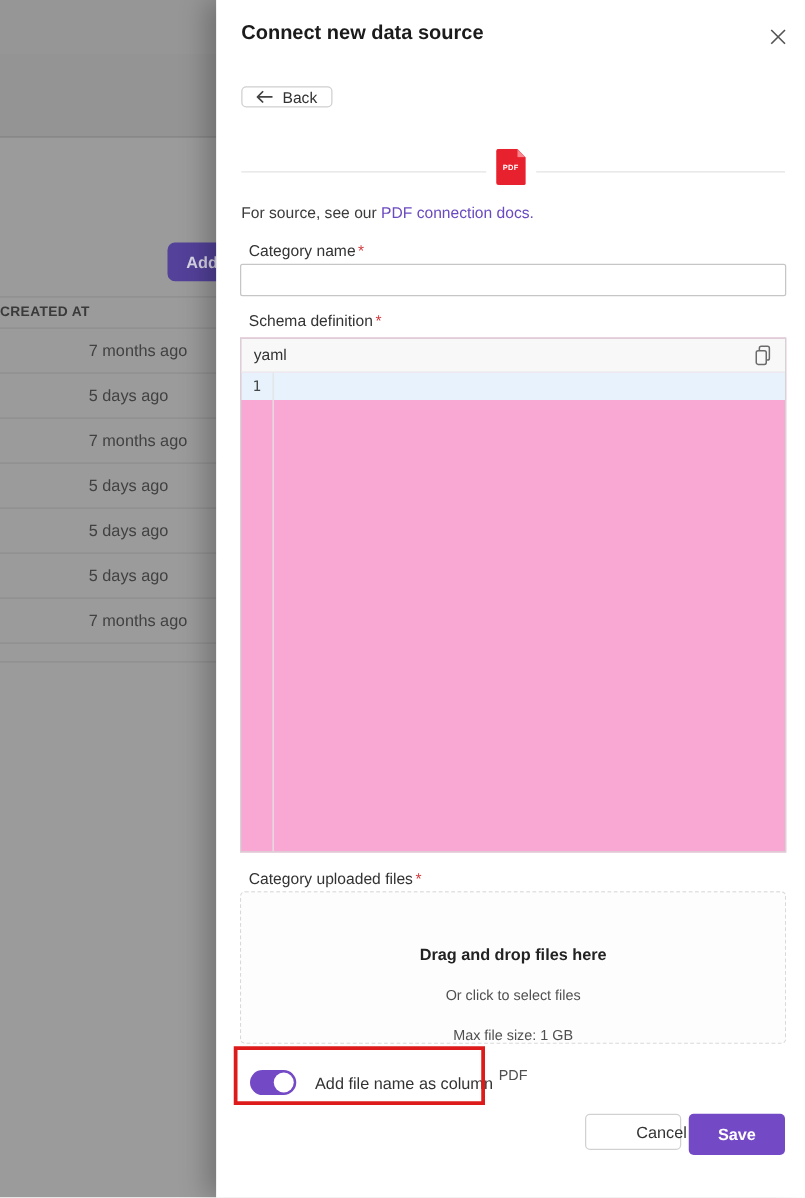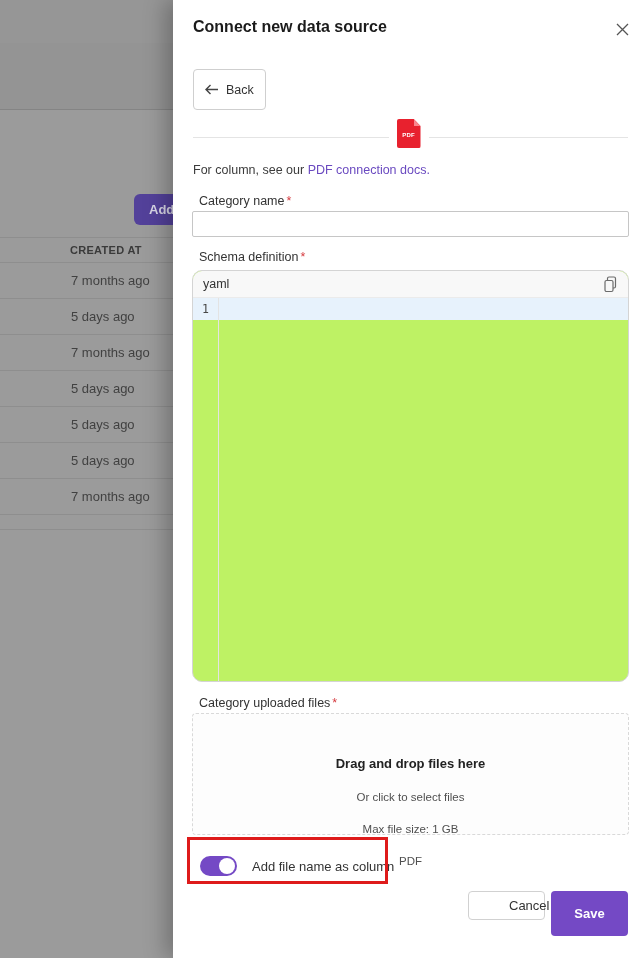--- a/index.html
+++ b/index.html
@@ -24,38 +24,38 @@
   .bg-topbar{position:absolute;left:0;top:0;width:100%;height:43px;background:#969696;}
   .bg-subheader{position:absolute;left:0;top:43px;width:100%;height:67px;background:#949494;border-bottom:1px solid #848484;}
   .bg-add-btn{
     position:absolute;left:134px;top:194px;width:62px;height:31px;
     background:#53419a;border-radius:6px;color:#d9d7e6;font-weight:700;font-size:13px;
     display:flex;align-items:center;padding-left:15px;
   }
   .bg-table{position:absolute;left:0;top:237px;width:100%;}
   .bg-thead{
     height:26px;border-top:1px solid #8e8e8e;border-bottom:1px solid #8e8e8e;
-    display:flex;align-items:center;padding-left:70px;
+    display:flex;align-items:center;
     font-size:11px;font-weight:700;color:#3a3a3a;letter-spacing:.3px;
   }
   .bg-row{
     height:36px;border-bottom:1px solid #8e8e8e;
     display:flex;align-items:center;padding-left:71px;
     font-size:13px;color:#414141;
   }
   .bg-tfoot{height:15px;border-bottom:1px solid #8e8e8e;}
   
   .panel{
     position:absolute;left:173px;top:0;width:471px;height:958px;background:#fff;
     box-shadow:-8px 0 20px rgba(0,0,0,.25);
   }
   .panel-title{position:absolute;left:20px;top:18px;font-size:16px;font-weight:700;color:#1b1b1b;}
   .close-btn{position:absolute;right:13px;top:20px;width:18px;height:18px;background:none;border:none;cursor:pointer;display:flex;align-items:center;justify-content:center;}
   .back-btn{
-    position:absolute;left:20px;top:69px;height:41px;padding:0 11px;
+    position:absolute;left:20px;top:69px;height:17px;padding:0 11px;
     background:#fff;border:1px solid #cfcfcf;border-radius:4px;
     font-family:inherit;font-size:12.5px;color:#333;
     display:flex;align-items:center;gap:7px;cursor:pointer;
   }
   .divider{position:absolute;left:20px;top:137px;right:16px;height:1px;background:#e4e4e4;}
   .pdf-wrap{position:absolute;left:50%;top:119px;transform:translateX(-50%);background:#fff;padding:0 8px;}
   .pdf-file{
     position:relative;width:24px;height:29px;background:var(--pdf);border-radius:2px;
     clip-path:polygon(0 0,72% 0,100% 24%,100% 100%,0 100%);
     display:flex;align-items:center;justify-content:center;
@@ -67,21 +67,21 @@
   .field-label{position:absolute;left:26px;font-size:12.5px;color:#333;}
   .req{color:#d5393e;margin-left:2px;}
   .lbl-cat{top:194px;}
   .cat-input{
     position:absolute;left:19px;top:211px;width:437px;height:26px;
     border:1px solid #c6c6c6;border-radius:2px;font-family:inherit;font-size:13px;padding:0 8px;color:#222;
   }
   .lbl-schema{top:250px;}
   .editor{
     position:absolute;left:19px;top:270px;width:437px;height:412px;
-    border:1px solid #d4d4d4;border-radius:10px;background:#bef264;overflow:hidden;
+    border:1px solid #d4d4d4;border-radius:0;background:#f9a8d4;overflow:hidden;
   }
   .editor-head{
     height:27px;background:#f8f8f8;border-bottom:1px solid #ebebeb;
     display:flex;align-items:center;justify-content:space-between;padding:0 9px 0 10px;
   }
   .editor-lang{font-size:12.5px;color:#333;}
   .copy-btn{background:none;border:none;cursor:pointer;width:18px;height:18px;display:flex;align-items:center;justify-content:center;}
   .editor-body{position:relative;height:384px;cursor:text;}
   .active-line{position:absolute;left:0;right:0;top:0;height:22px;background:#e7f2fc;}
   .gutter{position:absolute;left:0;top:0;bottom:0;width:26px;border-right:1px solid #e3e3e3;}
@@ -105,21 +105,21 @@
   .toggle .knob{
     position:absolute;right:2px;top:2px;width:16px;height:16px;border-radius:50%;background:#fff;
   }
   .toggle-label{position:absolute;left:79px;top:859px;font-size:13px;color:#333;}
   .cancel-btn{
     position:absolute;left:295px;top:891px;width:77px;height:29px;
     background:#fff;border:1px solid #d1d1d1;border-radius:4px;
     font-family:inherit;font-size:13px;color:#333;cursor:pointer;padding-left:40px;
   }
   .save-btn{
-    position:absolute;left:378px;top:891px;width:77px;height:45px;
+    position:absolute;left:378px;top:891px;width:77px;height:33px;
     background:var(--accent);border:none;border-radius:4px;
     font-family:inherit;font-size:13px;font-weight:600;color:#fff;cursor:pointer;
   }
 </style>
 </head>
 <body>
 
 <div class="backdrop">
   <div class="bg-topbar"></div>
   <div class="bg-subheader"></div>
@@ -155,21 +155,21 @@
   </button>
 
   <div class="divider"></div>
   <div class="pdf-wrap">
     <div class="pdf-file">
       <span class="fold"></span>
       <span class="pdf-txt">PDF</span>
     </div>
   </div>
 
-  <div class="docs-line"><span>For column, see our </span><a class="docs-link">PDF connection docs.</a></div>
+  <div class="docs-line"><span>For source, see our </span><a class="docs-link">PDF connection docs.</a></div>
 
   <div class="field-label lbl-cat"><span>Category name</span><span class="req">*</span></div>
   <input class="cat-input" type="text" value="" style="">
 
   <div class="field-label lbl-schema"><span>Schema definition</span><span class="req">*</span></div>
 
   <div class="editor">
     <div class="editor-head">
       <span class="editor-lang">yaml</span>
       <button class="copy-btn">

